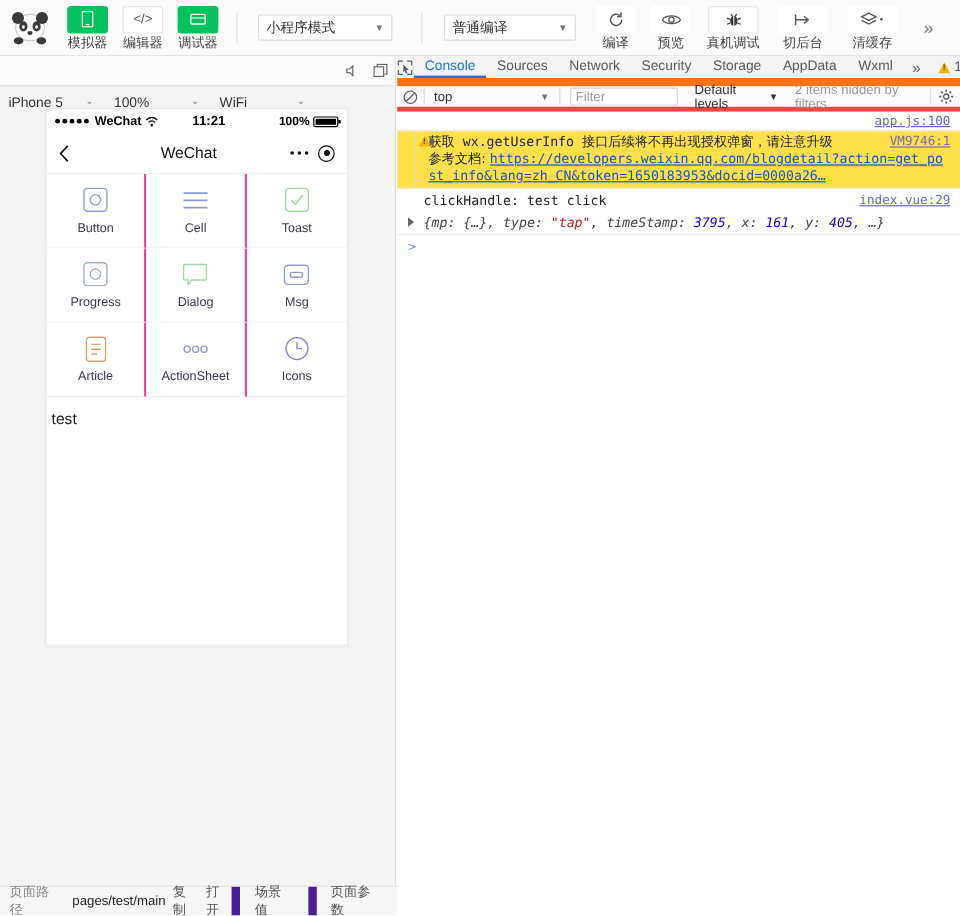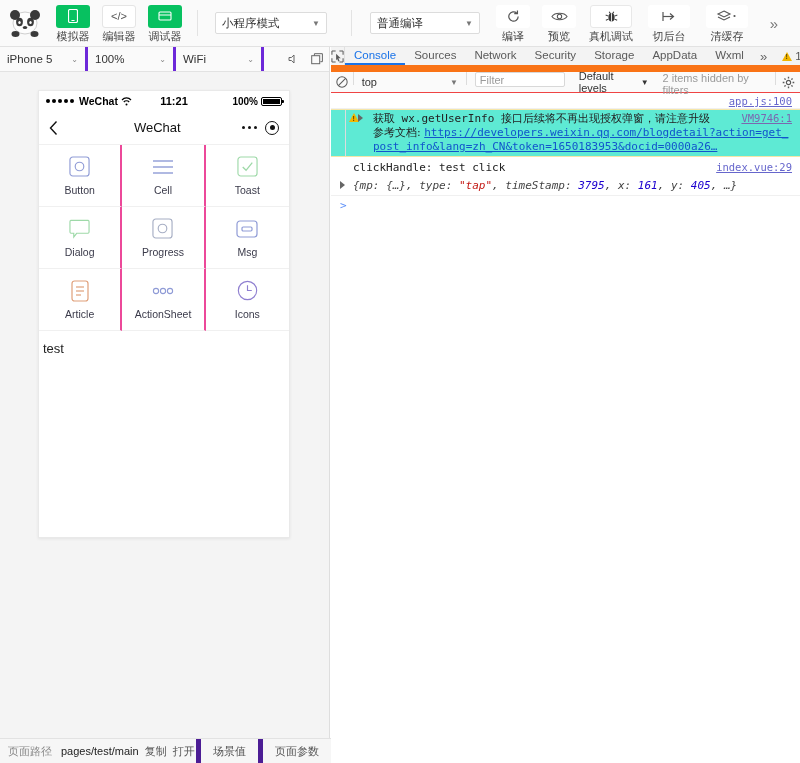--- a/index.html
+++ b/index.html
@@ -61,22 +61,22 @@
   
   .sim-pane {
     position: absolute; left: 0; top: 47px; width: 330px; bottom: 25px;
     background: #f4f4f4; border-right: 1px solid #dedede;
   }
   .sim-bar {
     height: 25px; background: #fafafa; border-bottom: 1px solid #e2e2e2;
     display: flex; align-items: stretch;
   }
   .sim-sel {
-    display: flex; align-items: center; padding: 0 7px; font-size: 11.5px;
-    color: #333; border-right: 3px solid #6d28d9; min-width: 0;
+    display: flex; padding: 0 7px; font-size: 11.5px;
+    color: #333; border-right: 3px solid #6d28d9; min-width: 0; margin-top: 33px;
   }
   .sim-sel .cap { flex: 1; }
   .sim-sel .caret { font-size: 8px; color: #888; margin-left: 10px; }
   .sim-sel.a { width: 88px; }
   .sim-sel.b { width: 88px; }
   .sim-sel.c { width: 88px; }
   .sim-bar-spacer { flex: 1; }
   .sim-icon-btn {
     width: 23px; display: flex; align-items: center; justify-content: center;
     color: #666;
@@ -155,22 +155,22 @@
   .dt-more { display: flex; align-items: center; padding: 0 7px; color: #666; font-size: 13px; }
   .dt-tabs-spacer { flex: 1; }
   .dt-warn { display: flex; align-items: center; gap: 3px; padding: 0 8px; color: #555; }
   .dt-tri {
     width: 0; height: 0; border-left: 5px solid transparent; border-right: 5px solid transparent;
     border-bottom: 9px solid #f2b600; position: relative;
   }
   .dt-tri::after { content: "!"; position: absolute; left: -1.6px; top: 1.5px; font-size: 7px; color: #5a4300; font-weight: bold; }
 
   .dt-filter {
-    height: 21px; border-bottom: 1px solid #ef4444; background: #fafafa;
-    display: flex; font-size: 11px; color: #444;
+    height: 21px; border-bottom: 4px solid #ef4444; background: #fafafa;
+    display: flex; align-items: center; font-size: 11px; color: #444;
   }
   .fb-clear { width: 24px; display: flex; align-items: center; justify-content: center; color: #5a5a5a; }
   .fb-div { width: 1px; height: 13px; background: #dcdcdc; }
   .fb-ctx {
     width: 122px; display: flex; align-items: center; padding: 0 8px; color: #333;
   }
   .fb-ctx .cap { flex: 1; }
   .fb-ctx .caret { font-size: 8px; color: #777; }
   .fb-input {
     width: 98px; height: 15px; margin: 0 8px; background: #fff;
@@ -185,22 +185,22 @@
 
   .dt-console { flex: 1; overflow: hidden; font-family: "DejaVu Sans Mono", monospace; font-size: 11px; }
   .msg { position: relative; border-bottom: 1px solid #f0f0f0; padding: 2px 8px 2px 22px; min-height: 16px; }
   .msg .src { position: absolute; right: 8px; top: 2px; color: #66c; text-decoration: underline; font-size: 10.5px; }
   .msg.group { background: #fff; }
   .msg .tri-down { position: absolute; left: 7px; top: 4px; width: 0; height: 0; border-left: 4px solid transparent; border-right: 4px solid transparent; border-top: 5px solid #888; }
   .msg .tri-right { position: absolute; left: 9px; top: 4px; width: 0; height: 0; border-top: 4px solid transparent; border-bottom: 4px solid transparent; border-left: 5px solid #666; }
   .msgtext { white-space: normal; word-break: break-all; line-height: 14px; color: #222; }
   .cjk { font-family: "DejaVu Sans", sans-serif; }
   .msg.warn {
-    background: #5eead4; border-top: 1px solid #f5e6a8; border-bottom: 1px solid #f5e6a8;
-    padding-left: 34px;
+    background: #fde047; border-top: 1px solid #f5e6a8; border-bottom: 1px solid #f5e6a8;
+    padding-left: 18px;
   }
   .msg.warn .wicon {
     position: absolute; left: 18px; top: 3px;
     width: 0; height: 0; border-left: 5px solid transparent; border-right: 5px solid transparent; border-bottom: 9px solid #f2b600;
   }
   .msg.warn .wicon::after { content: "!"; position: absolute; left: -1.6px; top: 1.5px; font-size: 7px; color: #5a4300; font-weight: bold; font-family: "Liberation Sans", sans-serif; }
   .msg.warn .src { color: #7b68b0; }
   .msg.warn .tri-right { left: 27px; }
   .grp-bar { position: absolute; left: 14px; top: 0; bottom: 0; width: 1px; background: #dcdcdc; }
   .lnk { color: #1155cc; text-decoration: underline; }
@@ -213,21 +213,21 @@
   
   .statusfoot {
     position: absolute; left: 0; bottom: 0; width: 331px; height: 25px;
     background: #f6f6f6; border-top: 1px solid #e2e2e2;
     display: flex; align-items: center; font-size: 11px; color: #555; margin-top: 20px;
   }
   .sf-label { padding-left: 8px; color: #888; }
   .sf-path { padding-left: 9px; color: #222; }
   .sf-link { padding-left: 6px; color: #555; }
   .sf-spacer { flex: 1; }
-  .sf-btn { padding: 0 12px; height: 100%; display: flex; align-items: center; border-left: 5px solid #4c1d95; color: #555; }
+  .sf-btn { padding: 0 12px; height: 100%; display: flex; align-items: center; border-left: 7px solid #4c1d95; color: #555; }
   svg { display: block; }
 </style>
 </head>
 <body>
 
 <div class="app">
 
   <div class="toolbar">
 
     <div class="logo">
@@ -451,35 +451,35 @@
             <svg width="21" height="21" viewBox="0 0 22 22">
                 <rect x="1" y="1" width="20" height="20" rx="3" fill="none" stroke="#9ed9a8" stroke-width="1.2"></rect>
                 <path d="M6 11.5 L9.5 15 L16 7" fill="none" stroke="#9ed9a8" stroke-width="1.4"></path>
               </svg>
           </div>
           <div class="cell-label">Toast</div>
         </div>
 
         <div class="cell">
           <div class="cell-icon">
-            <svg width="21" height="20" viewBox="0 0 22 20">
-                <path d="M2 1 H20 A1.5 1.5 0 0 1 21 2.5 V13 A1.5 1.5 0 0 1 20 14.5 H8 L5 18.5 V14.5 H2 A1.5 1.5 0 0 1 1 13 V2.5 A1.5 1.5 0 0 1 2 1 Z" fill="none" stroke="#9ed9a8" stroke-width="1.2"></path>
-              </svg>
-          </div>
-          <div class="cell-label">Dialog</div>
-        </div>
-
-        <div class="cell">
-          <div class="cell-icon">
             <svg width="21" height="21" viewBox="0 0 22 22">
                 <rect x="1" y="1" width="20" height="20" rx="3" fill="none" stroke="#a6aec4" stroke-width="1.2"></rect>
                 <circle cx="11" cy="11" r="4.5" fill="none" stroke="#a6aec4" stroke-width="1.2"></circle>
               </svg>
           </div>
           <div class="cell-label">Progress</div>
+        </div>
+
+        <div class="cell">
+          <div class="cell-icon">
+            <svg width="21" height="20" viewBox="0 0 22 20">
+                <path d="M2 1 H20 A1.5 1.5 0 0 1 21 2.5 V13 A1.5 1.5 0 0 1 20 14.5 H8 L5 18.5 V14.5 H2 A1.5 1.5 0 0 1 1 13 V2.5 A1.5 1.5 0 0 1 2 1 Z" fill="none" stroke="#9ed9a8" stroke-width="1.2"></path>
+              </svg>
+          </div>
+          <div class="cell-label">Dialog</div>
         </div>
 
         <div class="cell">
           <div class="cell-icon">
             <svg width="22" height="18" viewBox="0 0 22 18">
                 <rect x="1" y="1" width="20" height="16" rx="3" fill="none" stroke="#8f9bd6" stroke-width="1.2"></rect>
                 <rect x="6" y="7" width="10" height="4" rx="1.2" fill="none" stroke="#8f9bd6" stroke-width="1.2"></rect>
               </svg>
           </div>
           <div class="cell-label">Msg</div>

